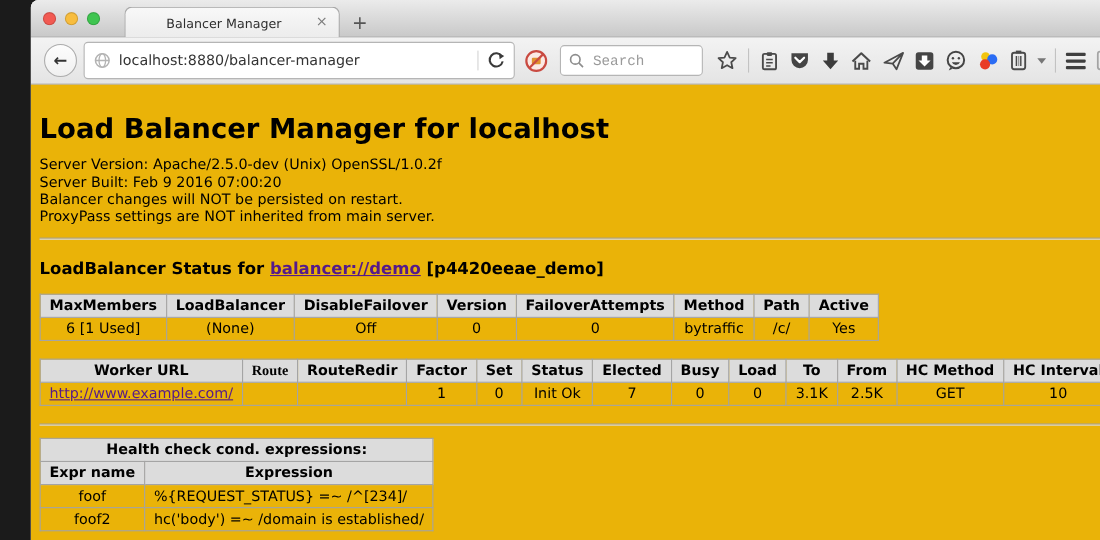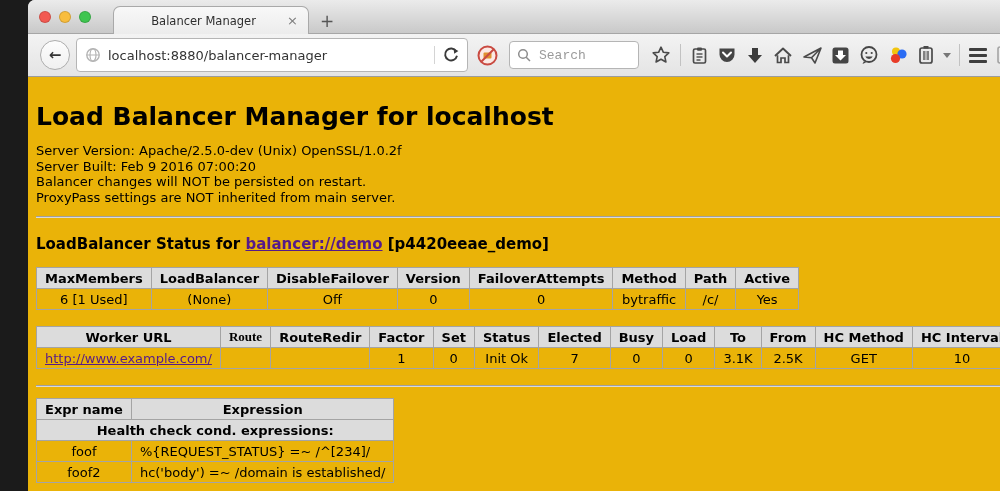--- a/index.html
+++ b/index.html
@@ -268,27 +268,27 @@
 
       </tr>
     </tbody>
       </table>
 
     <hr class="rule hr-tight">
 
     <table class="t hc-table">
       <tbody>
           <tr>
+        <th colspan="2">Health check cond. expressions:</th>
+      </tr>
+      <tr>
         <th style="min-width:82px">Expr name</th>
         <th style="min-width:225px">Expression</th>
       </tr>
       <tr>
-        <th colspan="2">Health check cond. expressions:</th>
-      </tr>
-      <tr>
         <td>foof</td>
         <td class="expr">%{REQUEST_STATUS} =~ /^[234]/</td>
       </tr>
       <tr>
         <td>foof2</td>
         <td class="expr">hc('body') =~ /domain is established/</td>
       </tr>
     </tbody>
       </table>
 

